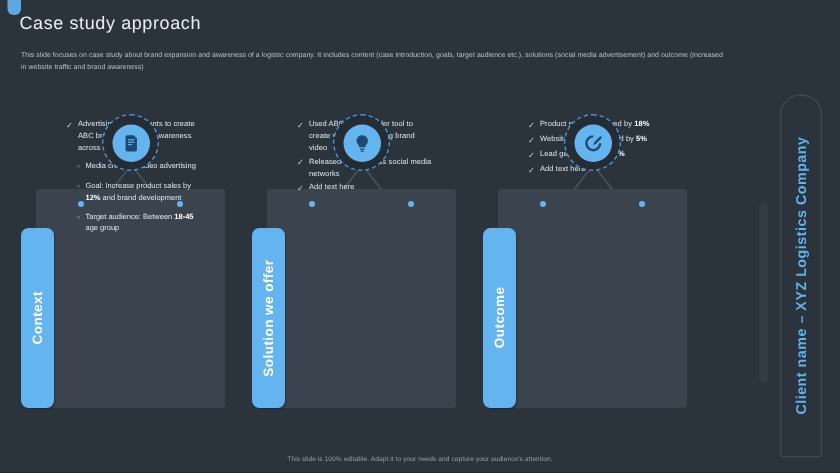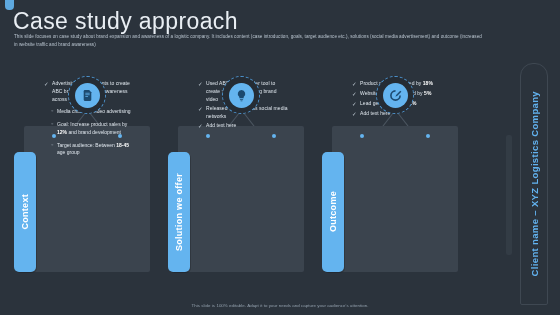--- a/index.html
+++ b/index.html
@@ -31,21 +31,21 @@
     background: #63b3ef;
     border-radius: 0 0 4px 4px;
     opacity: .92;
   }
 
   
   .page-title {
     position: absolute;
     left: 13px;
     top: 8px;
-    font-size: 23px;
+    font-size: 12px;
     font-weight: 400;
     color: #e9eef3;
     letter-spacing: .4px;
   }
   .page-subtitle {
     position: absolute;
     left: 14px;
     top: 33px;
     width: 470px;
     font-size: 4.6px;

